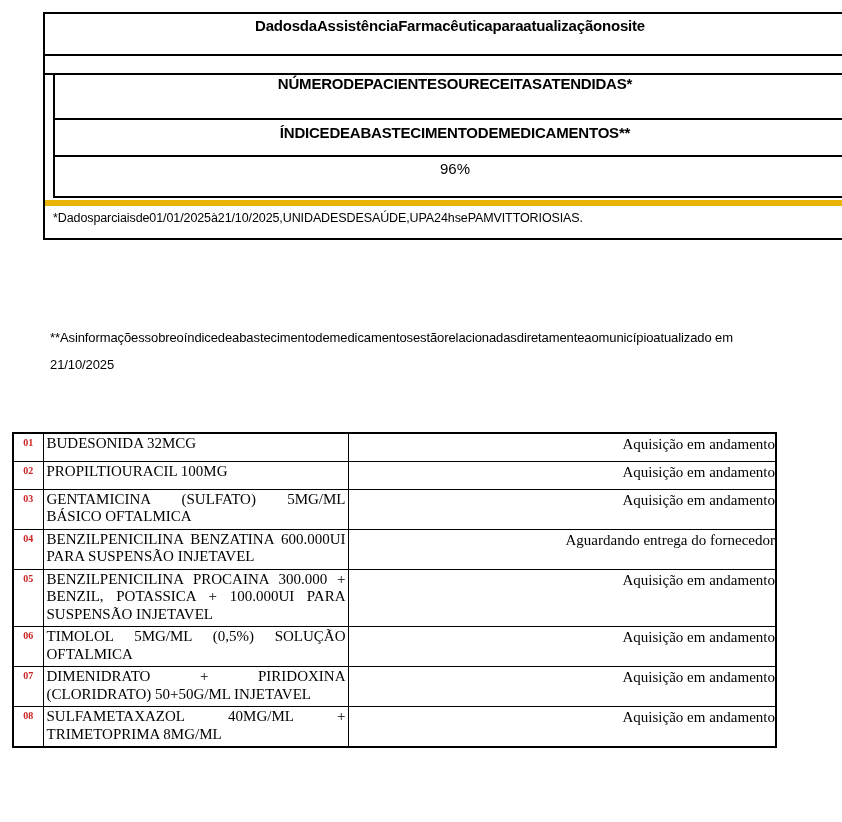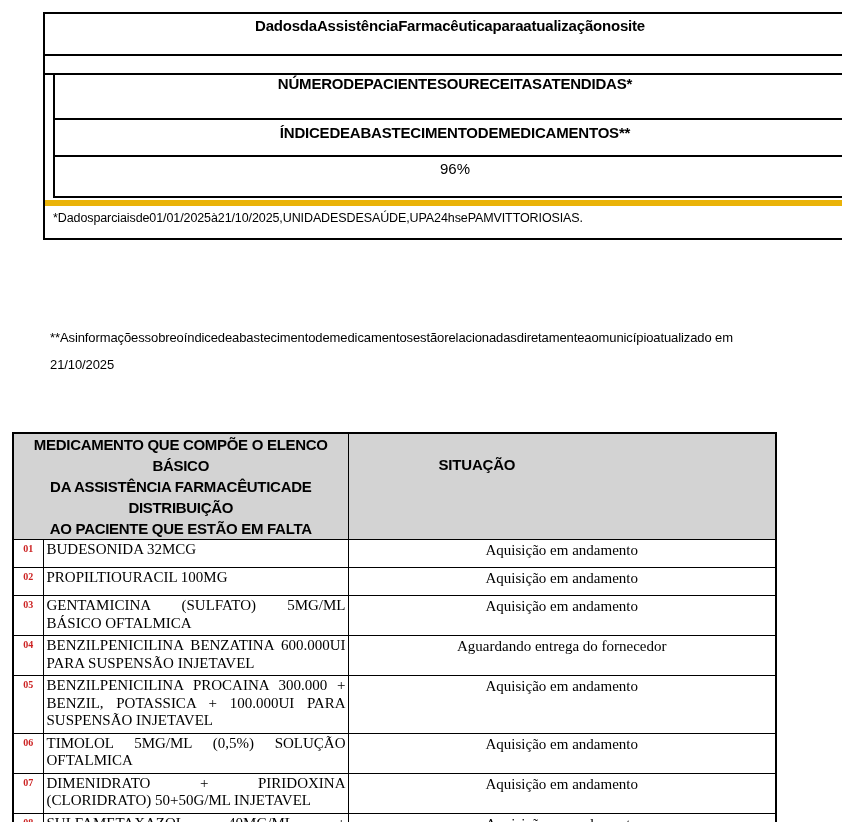--- a/index.html
+++ b/index.html
@@ -60,21 +60,21 @@
   .med-table td.num {
     font-family: "Liberation Serif", serif; font-weight: bold; color: #cc2222;
     font-size: 10px; text-align: center; padding-top: 3px;
   }
   .med-table td.name {
     font-family: "Liberation Serif", serif; font-size: 15px; line-height: 17.5px;
     text-align: justify; padding: 1px 2px 3px 3px;
   }
   .med-table td.status {
     font-family: "Liberation Serif", serif; font-size: 15px;
-    text-align: center; padding-top: 2px;
+    text-align: right; padding-top: 2px;
   }
   tr.h1 { height: 28px; }
   tr.h2 { height: 38px; }
   tr.h2b { height: 36px; }
   tr.h3 { height: 55px; }
 </style>
 </head>
 <body>
 
 <div class="top-table">
@@ -93,28 +93,20 @@
   <div>21/10/2025</div>
 </div>
 
 <table class="med-table">
   <colgroup>
       <col class="c-num">
       <col class="c-name">
       <col class="c-status">
     </colgroup>
   <tbody>
-      <tr class="mt-head">
-    <th colspan="2" class="head-left">
-      <div>MEDICAMENTO QUE COMPÕE O ELENCO BÁSICO</div>
-      <div>DA ASSISTÊNCIA FARMACÊUTICADE DISTRIBUIÇÃO</div>
-      <div>AO PACIENTE QUE ESTÃO EM FALTA</div>
-    </th>
-    <th class="head-right">SITUAÇÃO</th>
-  </tr>
   <tr class="h1">
     <td class="num">01</td>
     <td class="name">BUDESONIDA 32MCG</td>
     <td class="status">Aquisição em andamento</td>
   </tr>
   <tr class="h1">
     <td class="num">02</td>
     <td class="name">PROPILTIOURACIL 100MG</td>
     <td class="status">Aquisição em andamento</td>
   </tr>

